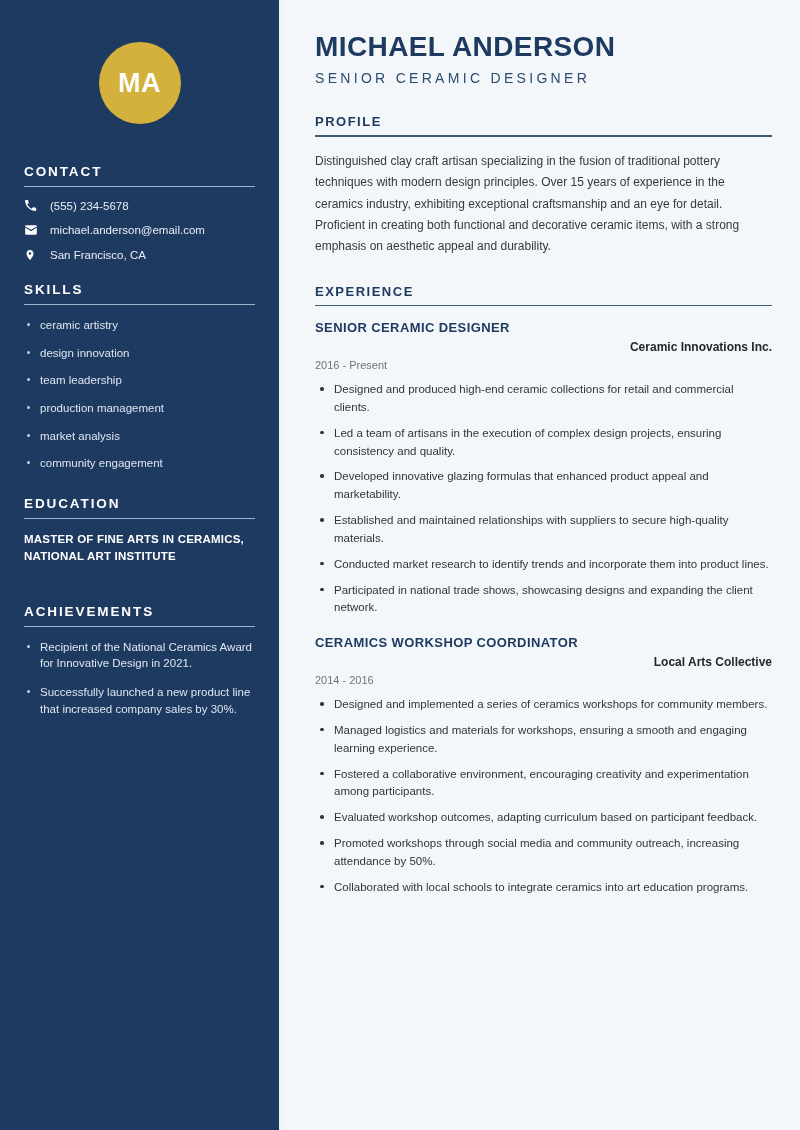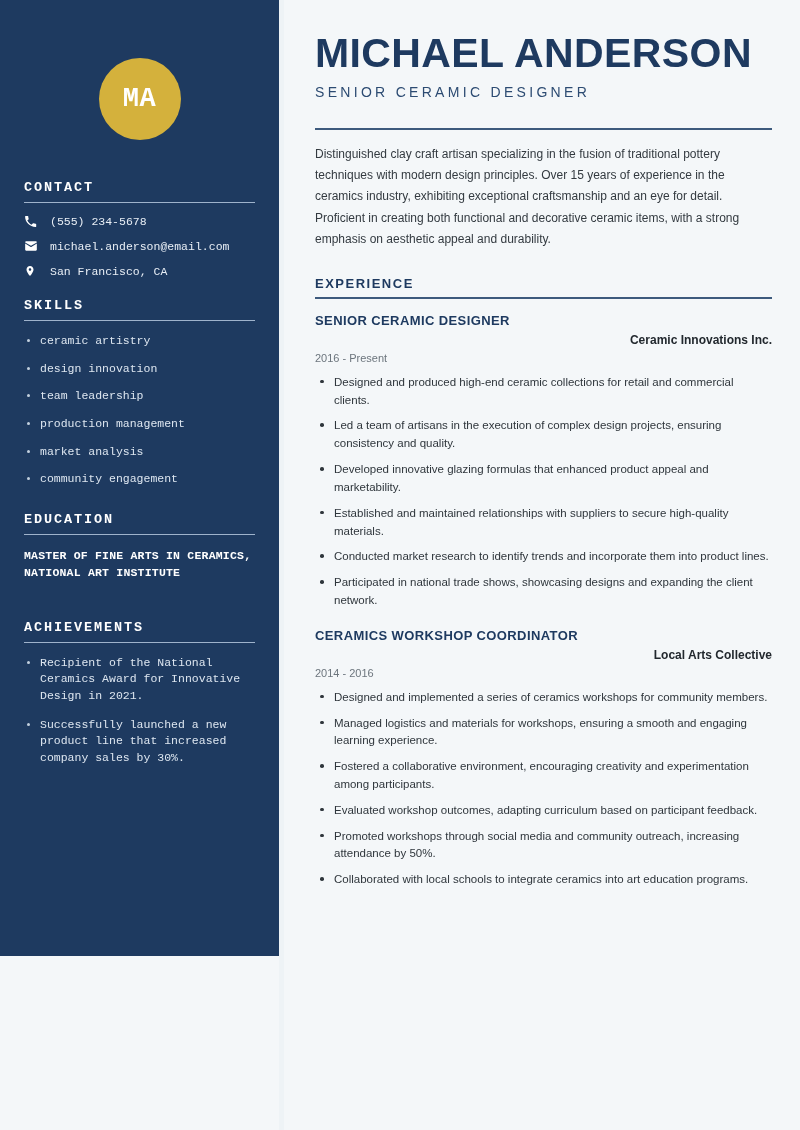--- a/index.html
+++ b/index.html
@@ -18,27 +18,26 @@
     width: 800px;
     height: 1130px;
     display: flex;
     background: #f4f7f9;
   }
 
   
   .sidebar {
     width: 279px;
     min-width: 279px;
-    height: 956px;
+    height: 1130px;
     background: #1e3a60;
     box-sizing: border-box;
-    padding: 16px 24px;
+    padding: 0 24px;
     color: #ffffff;
     position: relative;
-    font-family: Liberation Mono, monospace;
   }
   .sidebar-strip {
     width: 5px;
     min-width: 5px;
     height: 1130px;
     background: #eef3f6;
   }
   .avatar-wrap {
     display: flex;
     justify-content: center;
@@ -139,21 +138,21 @@
 
   
   .main {
     flex: 1;
     box-sizing: border-box;
     padding: 32px 28px 0 31px;
     background: #f4f7f9;
     height: 1130px;
   }
   .name {
-    font-size: 41px;
+    font-size: 28px;
     font-weight: bold;
     color: #1e3a60;
     letter-spacing: 0.4px;
     margin: 0 0 9px 0;
     line-height: 1.05;
   }
   .job-subtitle {
     font-size: 14px;
     color: #2c4b72;
     letter-spacing: 3.3px;
@@ -307,20 +306,21 @@
   </aside>
 
   <div class="sidebar-strip"></div>
 
   <main class="main">
 
     <h1 class="name">MICHAEL ANDERSON</h1>
     <div class="job-subtitle">SENIOR CERAMIC DESIGNER</div>
 
     <section class="main-section">
+      <h2 class="main-heading">PROFILE</h2>
       <div class="main-rule"></div>
       <p class="profile-text">Distinguished clay craft artisan specializing in the fusion of traditional pottery techniques with modern design principles. Over 15 years of experience in the ceramics industry, exhibiting exceptional craftsmanship and an eye for detail. Proficient in creating both functional and decorative ceramic items, with a strong emphasis on aesthetic appeal and durability.</p>
     </section>
 
     <section class="main-section">
       <h2 class="main-heading">EXPERIENCE</h2>
       <div class="main-rule"></div>
 
       <div class="exp-entry">
         <h3 class="exp-title">SENIOR CERAMIC DESIGNER</h3>

